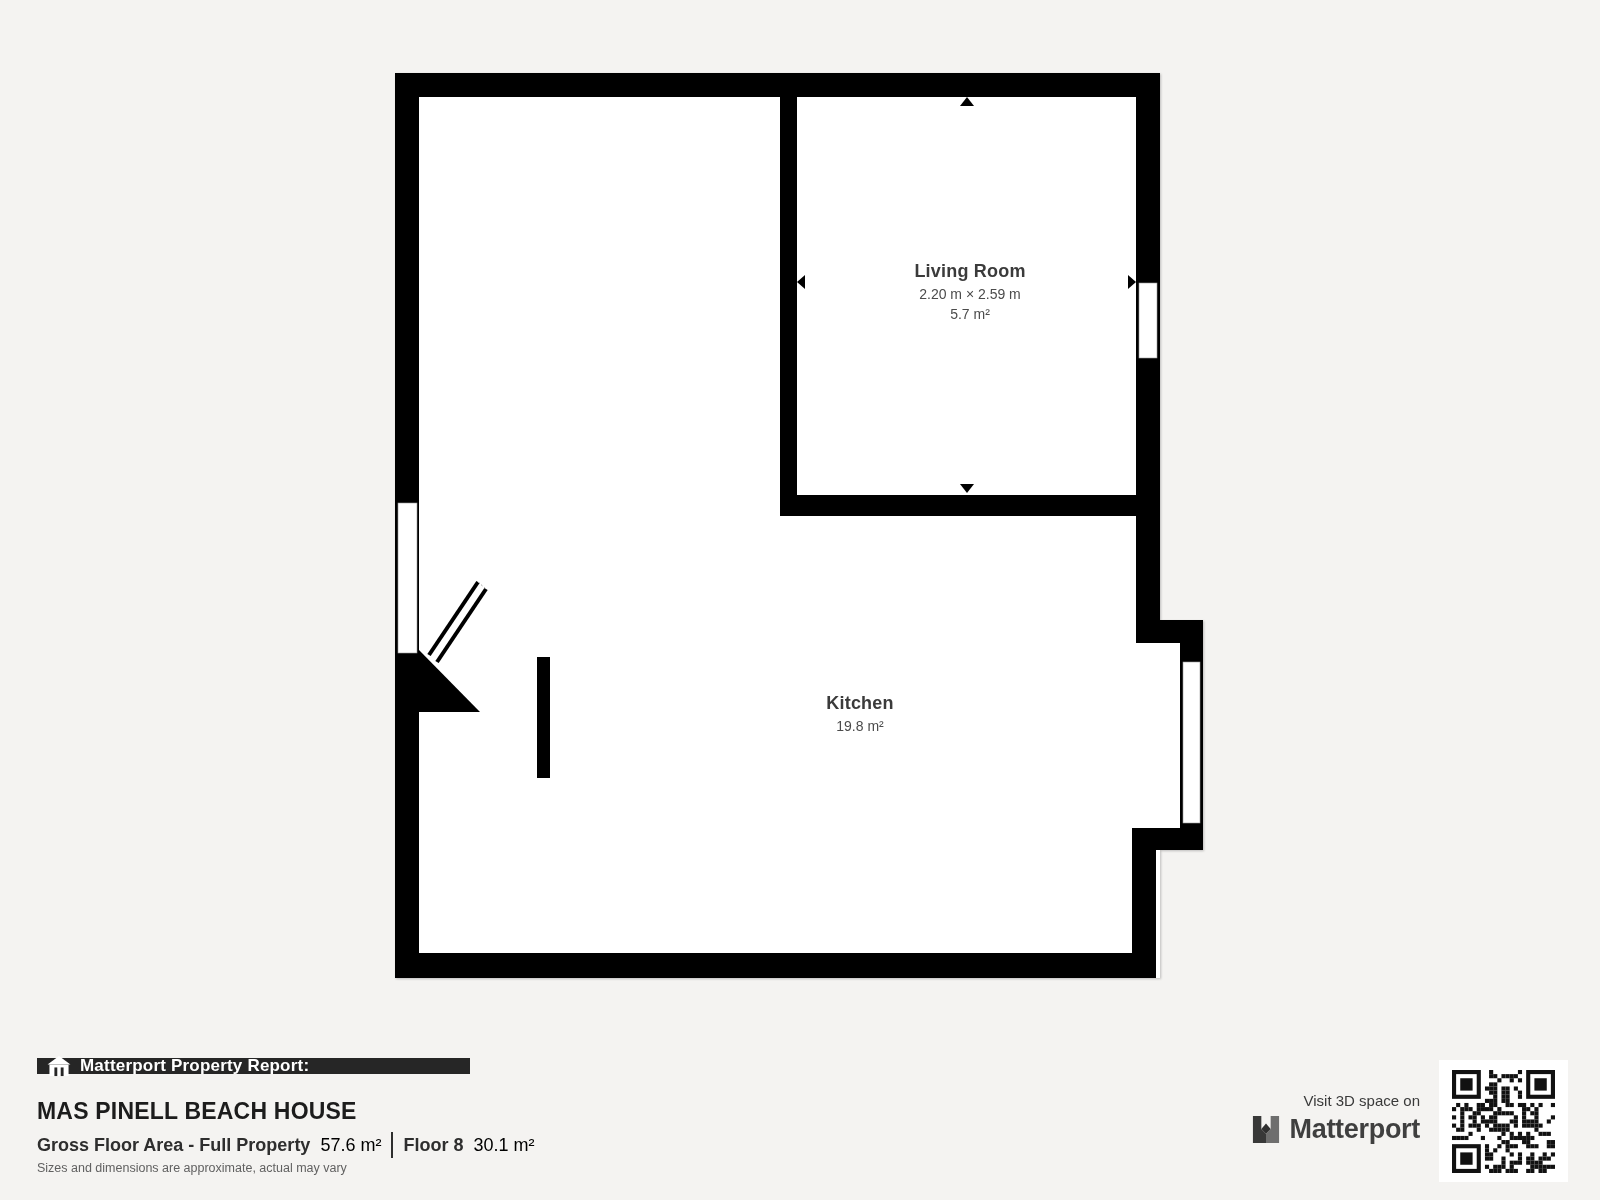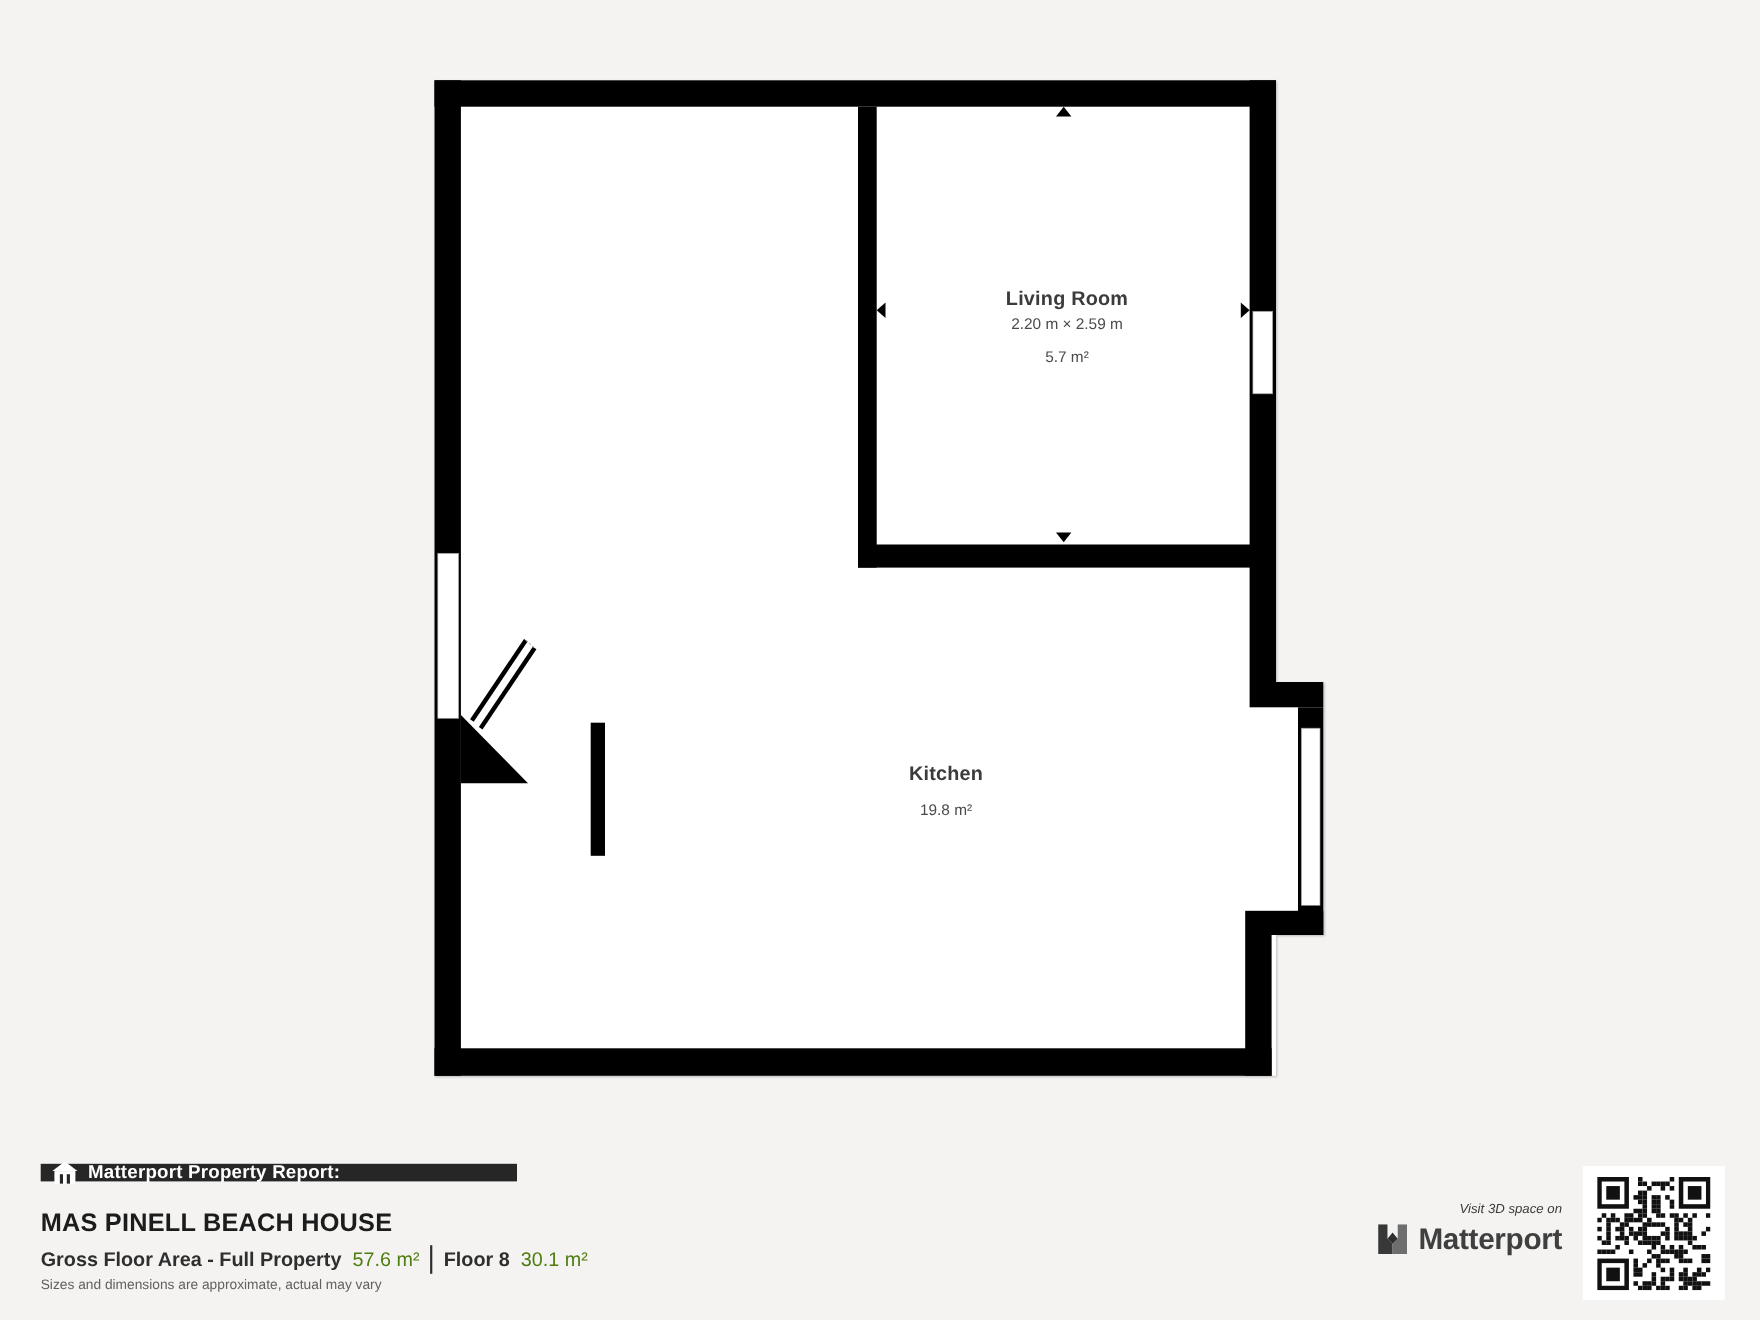--- a/index.html
+++ b/index.html
@@ -8,40 +8,40 @@
 
   .stage { position:absolute; inset:0; width:1600px; height:1200px; }
 
   
   svg.plan { position:absolute; left:0; top:0; filter:drop-shadow(1px 1px 1px rgba(0,0,0,0.22)); }
 
   
   .room-label { position:absolute; transform:translateX(-50%); text-align:center; white-space:nowrap; }
   .room-label .room-name { font-size:18px; font-weight:bold; color:#3b3b3b; letter-spacing:.2px; }
   .room-label .room-dims { font-size:14px; color:#4b4b4b; margin-top:4px; }
-  .room-label .room-area { font-size:14px; color:#4b4b4b; margin-top:14px; }
+  .room-label .room-area { font-size:14px; color:#4b4b4b; margin-top:4px; }
   .label-living { left:970px; top:261px; }
   .label-kitchen { left:860px; top:693px; }
 
   
   .report-bar { position:absolute; left:37px; top:1058px; width:433px; height:16px;
     background:#262626; display:flex; align-items:center; padding-left:10px; gap:9px; }
   .report-bar .bar-text { color:#ffffff; font-size:17px; font-weight:bold; letter-spacing:.2px; }
   .property-title { position:absolute; left:37px; top:1098px; font-size:23px; font-weight:bold;
     color:#1c1c1c; letter-spacing:.2px; }
   .stats-row { position:absolute; left:37px; top:1132px; display:flex; align-items:center; gap:10px;
     font-size:18px; color:#2e2e2e;justify-content:center; }
   .stats-row .stat-label { font-weight:bold; color:#2e2e2e; }
-  .stats-row .stat-value { color:#4d7c0f; }
+  .stats-row .stat-value { color:#000000; }
   .stats-row .stat-divider { width:2px; height:26px; background:#2e2e2e; }
   .disclaimer { position:absolute; left:37px; top:1161px; font-size:12.5px; color:#616161; }
 
   
   .cta { position:absolute; left:1240px; top:1092px; width:180px; text-align:right; }
-  .cta .visit-text { font-size:12px; color:#3a3a3a;font-style:italic; }
+  .cta .visit-text { font-size:15px; color:#3a3a3a; }
   .cta .brand-row { margin-top:5px; display:flex; align-items:center; justify-content:flex-end; gap:9px; }
   .cta .wordmark { font-size:27px; font-weight:bold; color:#3f3f3f; letter-spacing:-0.3px; }
 
   
   .qr-panel { position:absolute; left:1439px; top:1060px; width:129px; height:122px; background:#ffffff;
     display:flex; align-items:center; justify-content:center; }
 </style>
 </head>
 <body>
 

